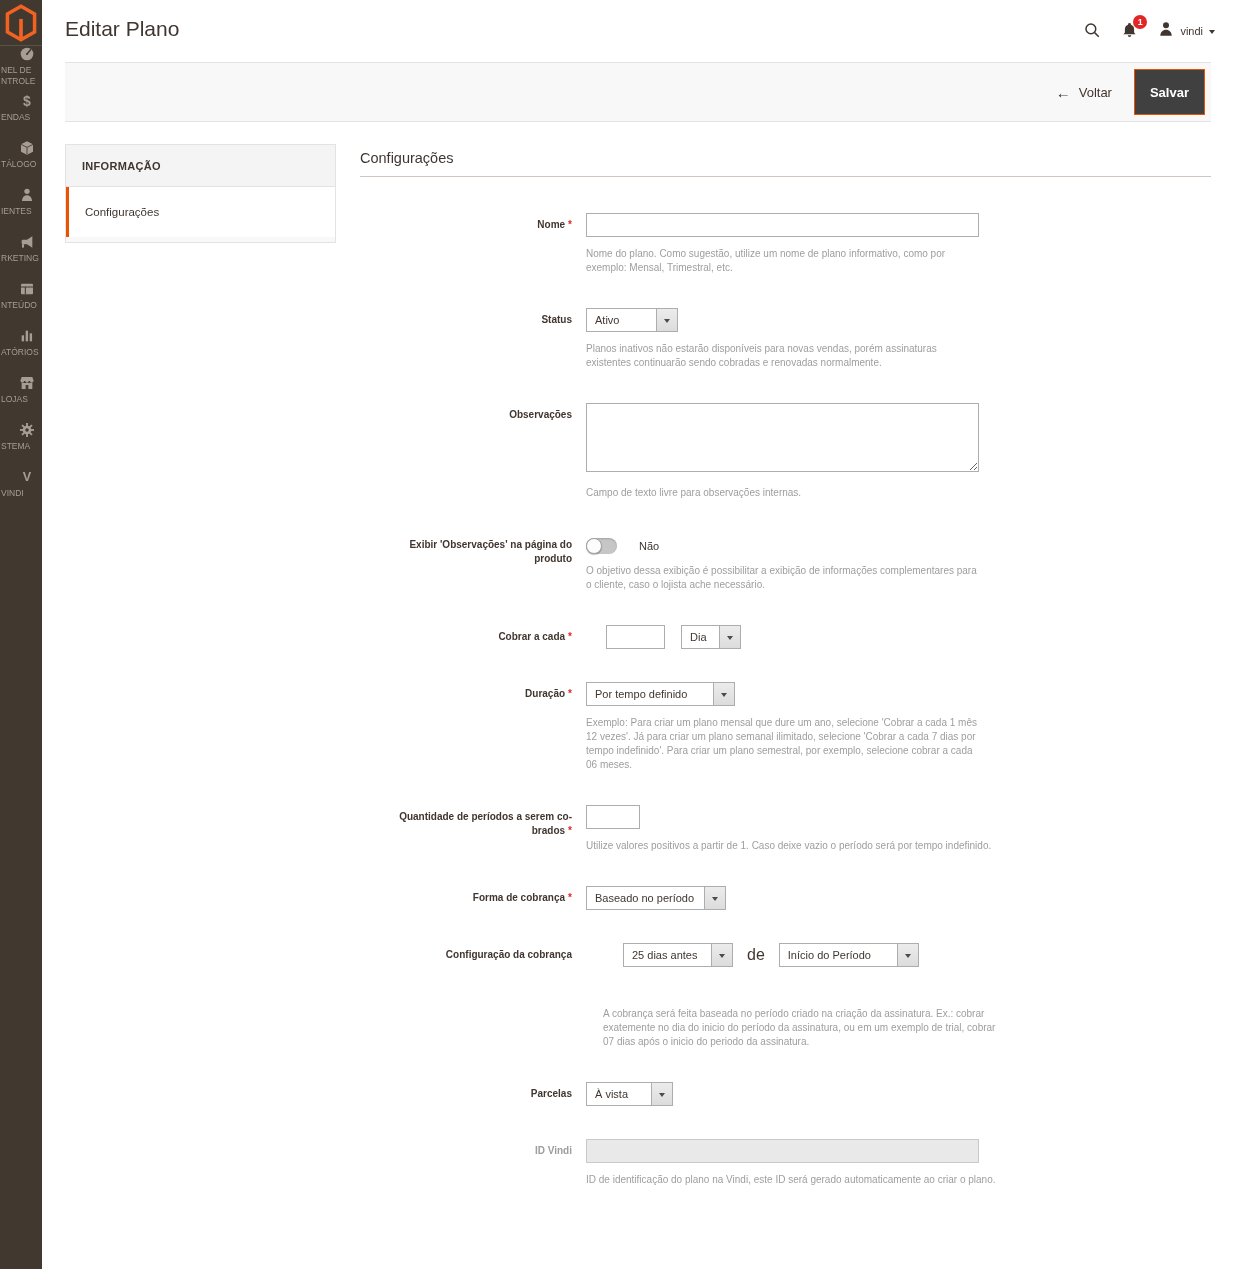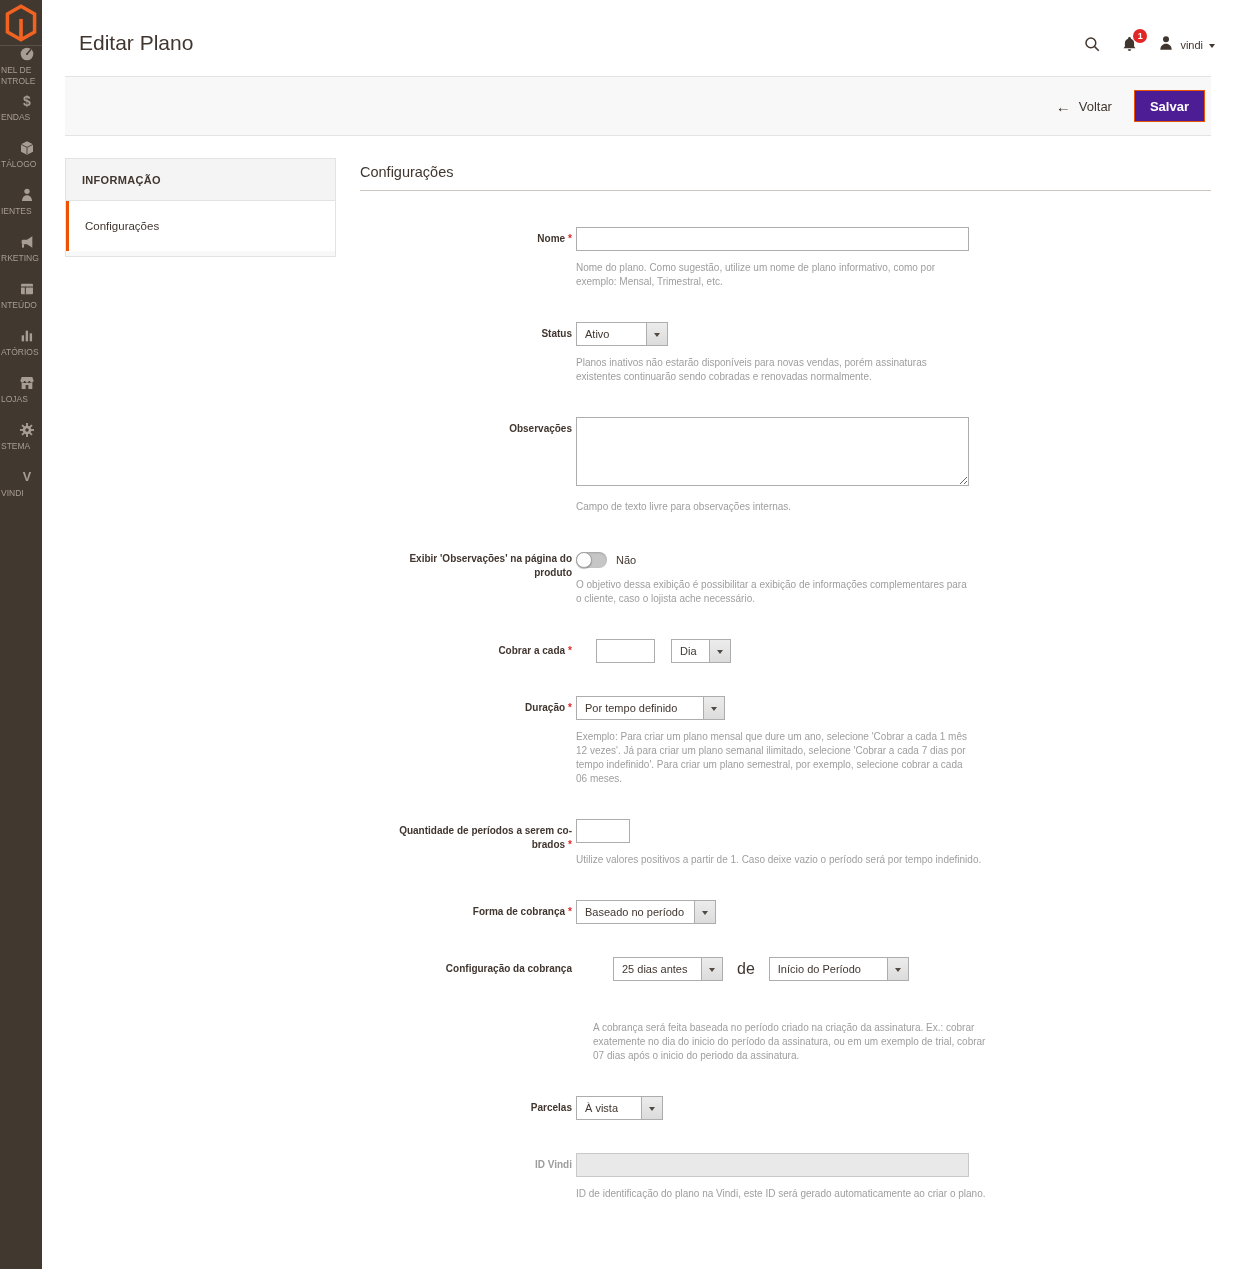--- a/index.html
+++ b/index.html
@@ -11,72 +11,72 @@
   .logo-wrap { height:46px; display:flex; align-items:center; justify-content:center; border-bottom:1px solid #5a5149; }
   .nav-item { height:47px; display:flex; flex-direction:column; justify-content:flex-start; cursor:pointer; }
   .nav-icon { display:flex; justify-content:center; padding-left:12px; }
   .nav-label { display:block; padding-left:1px; margin-top:3px; font-size:8.5px; line-height:10.5px;
                color:#a79d95; white-space:pre-line; letter-spacing:0; }
 
   
   .main { margin-left:42px; }
 
   .page-header { position:relative; height:62px; background:#fff; }
-  .page-title { margin:14px; padding:17px 0 0 23px; font-size:21px; font-weight:400; color:#41362f; }
+  .page-title { margin:0; padding:17px 0 0 23px; font-size:21px; font-weight:400; color:#41362f; }
   .header-right { position:absolute; right:20px; top:0; height:62px; display:flex; align-items:center; gap:20px; }
   .hdr-btn { position:relative; display:flex; align-items:center; background:none; border:none; padding:0; cursor:pointer; }
   .badge { position:absolute; top:-6px; right:-9px; min-width:14px; height:14px; padding:0 2px; border-radius:8px;
            background:#e22626; color:#fff; font-size:9px; line-height:14px; text-align:center; font-weight:700; }
   .user-menu { display:flex; align-items:center; gap:6px; cursor:pointer; }
   .username { font-size:11px; color:#41362f; }
   .caret-down { width:0; height:0; border:3.5px solid transparent; border-top:4.5px solid #41362f; margin-top:4px; }
 
   .page-actions { margin:0 24px 0 23px; height:60px; background:#f8f8f8; border-top:1px solid #e3e3e3;
                   border-bottom:1px solid #e3e3e3; display:flex; align-items:center; justify-content:flex-end;
                   gap:22px; padding-right:6px; }
   .back-link { display:flex; align-items:center; gap:8px; font-size:13px; color:#41362f; cursor:pointer; text-decoration:none; }
   .back-arrow { font-size:15px; line-height:1; }
-  .btn-save { background:#4c1d95; border:1px solid #eb5202; color:#fff; font-weight:700; font-size:13px;
-              height:32px; padding:0 15px; cursor:pointer; font-family:inherit; }
+  .btn-save { background:#404040; border:1px solid #eb5202; color:#fff; font-weight:700; font-size:13px;
+              height:46px; padding:0 15px; cursor:pointer; font-family:inherit; }
 
   
   .content { display:flex; padding:22px 24px 40px 23px; }
   .tabs-panel { width:271px; margin-right:24px; background:#f8f8f8; border:1px solid #e3e3e3;
                 padding-bottom:5px; align-self:flex-start; }
   .tabs-header { padding:15px 16px 14px; font-size:11px; font-weight:700; color:#41362f;
                  border-bottom:1px solid #e3e3e3; background:#f4f4f4; letter-spacing:.3px; }
   .tab { background:#fff; border-left:3px solid #eb5202; padding:19px 16px; font-size:11.5px; color:#41362f; cursor:pointer; }
 
   .form-area { flex:1; min-width:0; }
   .section-title { margin:6px 0 0; padding-bottom:10px; font-size:14.5px; font-weight:400; color:#41362f;
                    border-bottom:1px solid #cfc7bf; }
   .rows { padding-top:36px; }
   .row { display:flex; margin-bottom:33px; }
   .lbl-col { width:212px; flex:none; text-align:right; padding-top:5px; font-size:10px; line-height:14px; }
   .lbl { font-weight:600; color:#41362f; white-space:pre-line; }
   .lbl.dim { color:#9d9d9d; }
   .req { color:#e22626; font-weight:600; margin-left:3px; }
-  .ctrl-col { margin-left:4px; min-width:0; }
+  .ctrl-col { margin-left:14px; min-width:0; }
 
   .txt { height:24px; border:1px solid #adadad; background:#fff; padding:0 7px; font-size:11px;
          color:#41362f; font-family:inherit; }
   .txt.disabled { background:#e9e9e9; border-color:#c9c9c9; }
   textarea.txt { height:69px; padding:4px 7px; resize:both; }
 
   .select { display:inline-flex; height:24px; border:1px solid #adadad; background:#fff; cursor:pointer;
             align-items:stretch; vertical-align:top; }
   .select-value { flex:1; display:flex; align-items:center; padding:0 8px; font-size:11px; color:#41362f; white-space:nowrap; }
   .select-caret { width:21px; flex:none; border-left:1px solid #adadad;
                   background:linear-gradient(#ececec,#dcdcdc); display:flex; align-items:center; justify-content:center; }
   .select-caret::after { content:""; width:0; height:0; border:3.5px solid transparent; border-top:4.5px solid #514943; margin-top:4px; }
 
   .inline-ctrl { display:flex; align-items:center;padding-left:20px; }
   .connector { font-size:16px; color:#41362f; margin:0 14px; }
 
-  .toggle-wrap { display:flex; align-items:center; gap:9px; margin-top:5px; }
+  .toggle-wrap { display:flex; align-items:center; gap:22px; margin-top:5px; }
   .toggle { position:relative; width:31px; height:16px; border-radius:9px; background:#c6c6c6;
             box-shadow:inset 0 1px 2px rgba(0,0,0,.18); cursor:pointer; flex:none; }
   .knob { position:absolute; left:0; top:0; width:16px; height:16px; border-radius:50%; background:#fdfdfd;
           border:1px solid #a2a2a2; box-shadow:0 1px 1px rgba(0,0,0,.25); }
   .toggle-label { font-size:11px; color:#41362f; }
 
   .note { margin:10px 0 0; max-width:393px; font-size:10px; line-height:14px; color:#9e9e9e; }
   .note.nowrap { white-space:nowrap; max-width:none; }
   .note.spaced { margin-top:40px; }
 </style>

